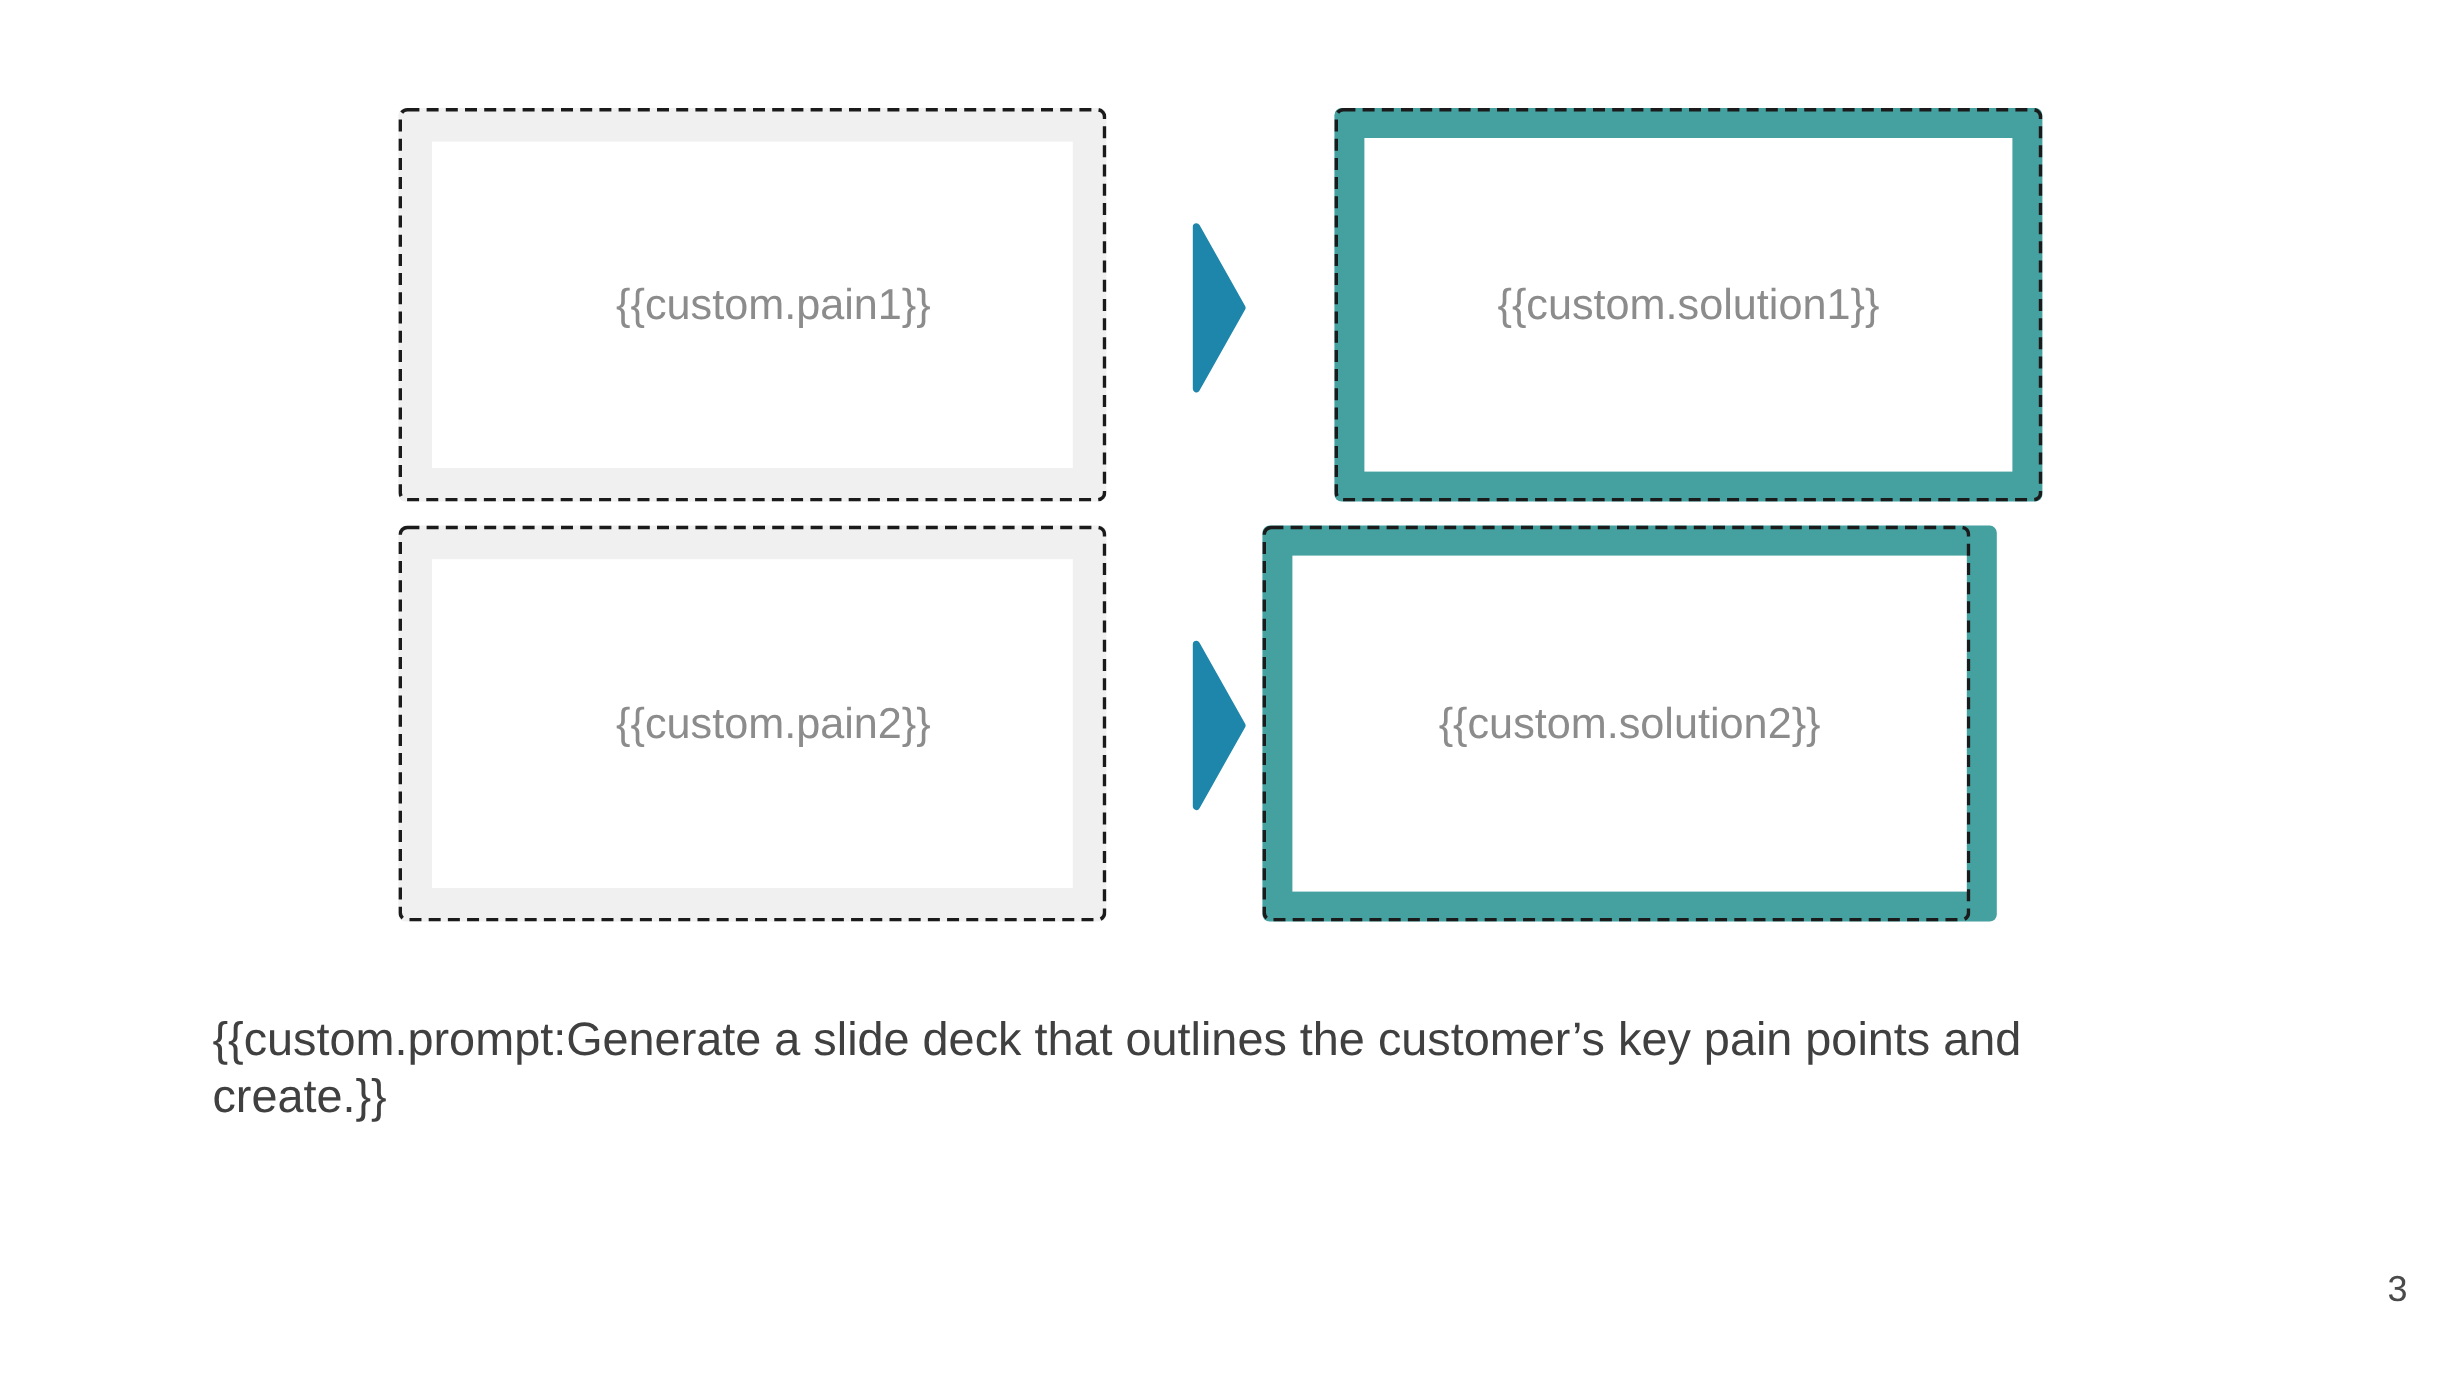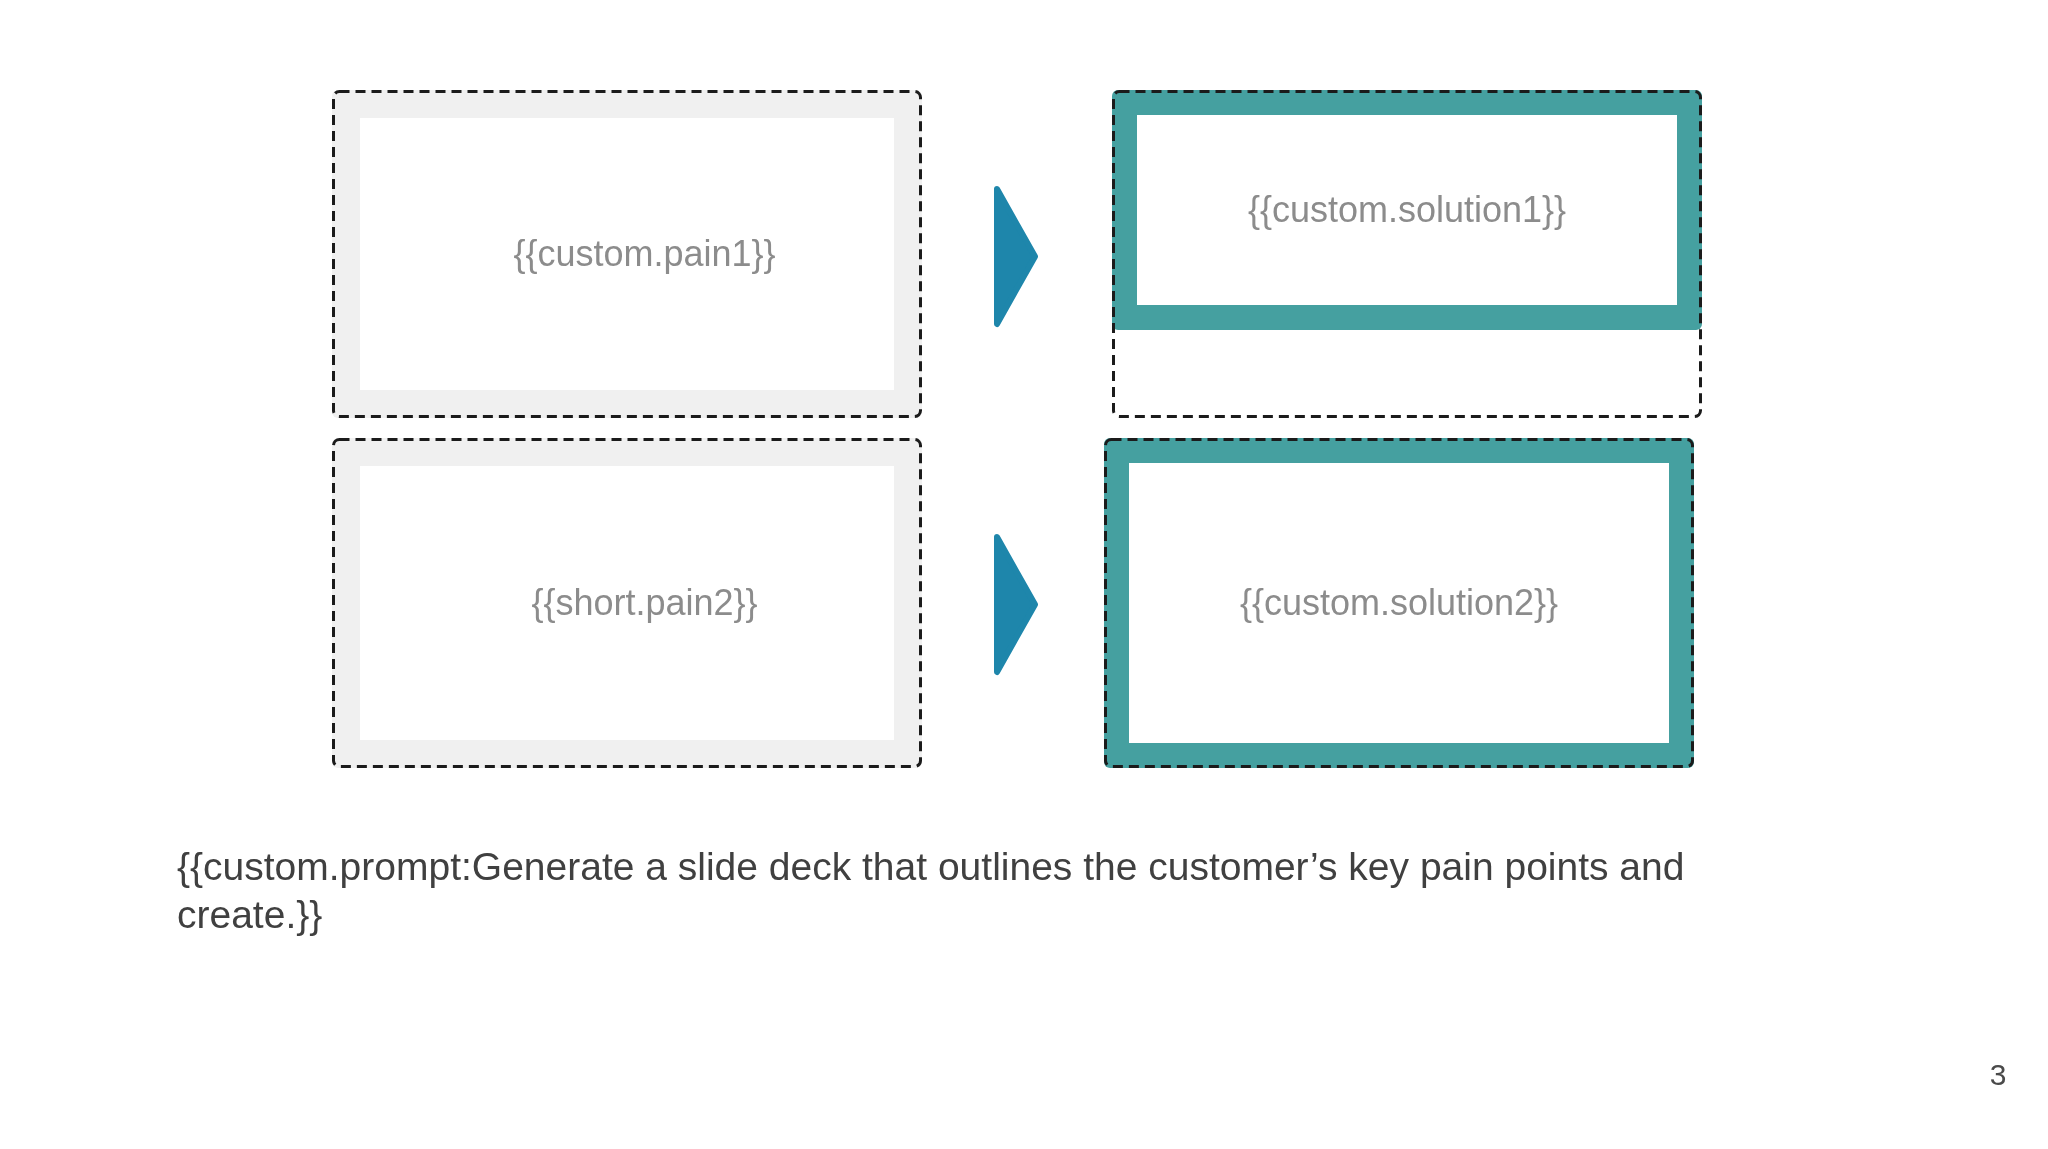--- a/index.html
+++ b/index.html
@@ -16,22 +16,22 @@
     position:absolute;background:#ffffff;
     display:flex;align-items:center;justify-content:center;
   }
   .pain-box .inner{left:28px;top:28px;right:28px;bottom:28px;padding-left:35px;}
   .sol-box .inner{left:25px;top:25px;right:25px;bottom:25px;}
   .ph{
     font-size:36px;color:#8c8c8c;letter-spacing:0;white-space:nowrap;
   }
   .pos-p1{left:332px;top:90px;width:590px;height:328px;}
   .pos-p2{left:332px;top:438px;width:590px;height:330px;}
-  .pos-s1{left:1112px;top:90px;width:590px;height:240px;}
-  .pos-s2{left:1104px;top:438px;width:590px;height:330px;}
+  .pos-s1{left:1112px;top:90px;width:590px;height:328px;}
+  .pos-s2{left:1052px;top:438px;width:590px;height:330px;padding-left:22px;}
   .arrow{position:absolute;width:46px;height:147px;}
   .arrow polygon{fill:#1e86ab;stroke:#1e86ab;stroke-width:6;stroke-linejoin:round;}
   .arrow-1{left:993px;top:183px;}
   .arrow-2{left:993px;top:531px;}
   .prompt{
     position:absolute;left:177px;top:843px;width:1720px;
     font-size:39px;line-height:48px;color:#404040;
   }
   .pagenum{
     position:absolute;left:1978px;top:1058px;width:40px;
@@ -50,21 +50,21 @@
     <div class="inner">
       <span class="ph">{{custom.pain1}}</span>
     </div>
   </div>
 
   <div class="shape pain-box pos-p2">
     <svg class="dash" width="590" height="330">
       <rect x="1.5" y="1.5" width="587" height="327" rx="6"></rect>
     </svg>
     <div class="inner">
-      <span class="ph">{{short.pain2}}</span>
+      <span class="ph">{{custom.pain2}}</span>
     </div>
   </div>
 
   <div class="shape sol-box pos-s1">
     <svg class="dash" width="590" height="328">
       <rect x="1.5" y="1.5" width="587" height="325" rx="6"></rect>
     </svg>
     <div class="inner">
       <span class="ph">{{custom.solution1}}</span>
     </div>

